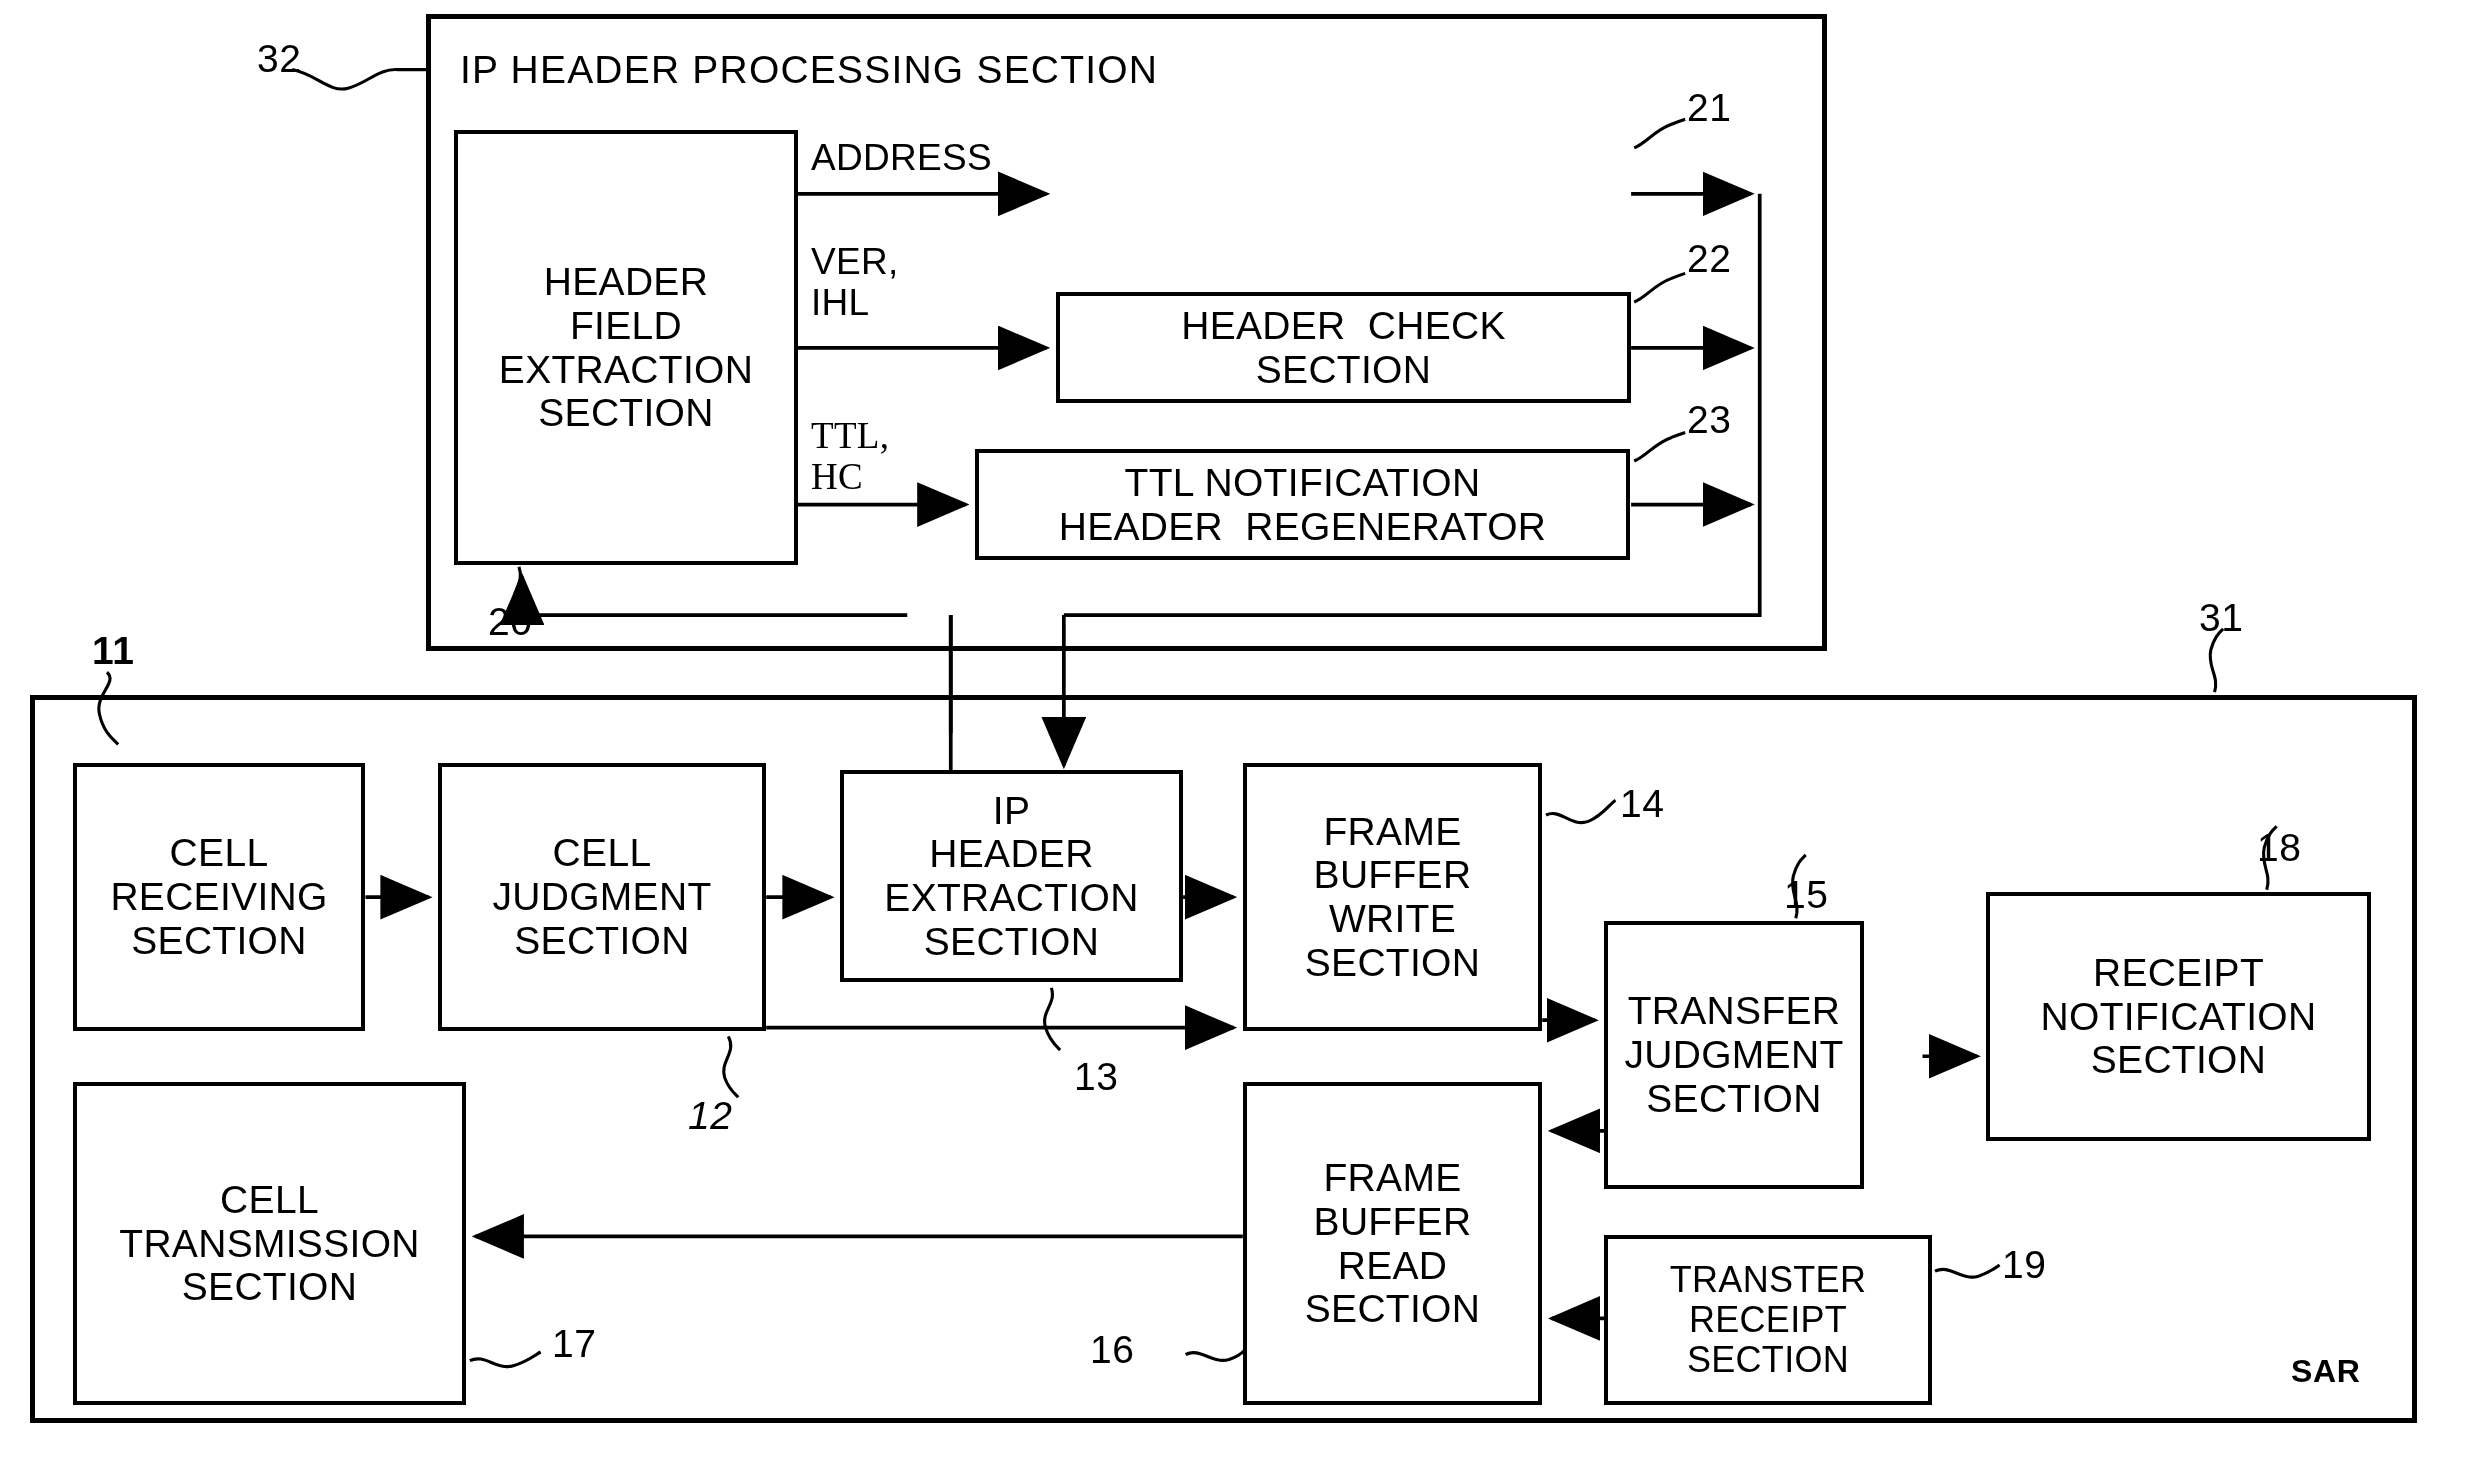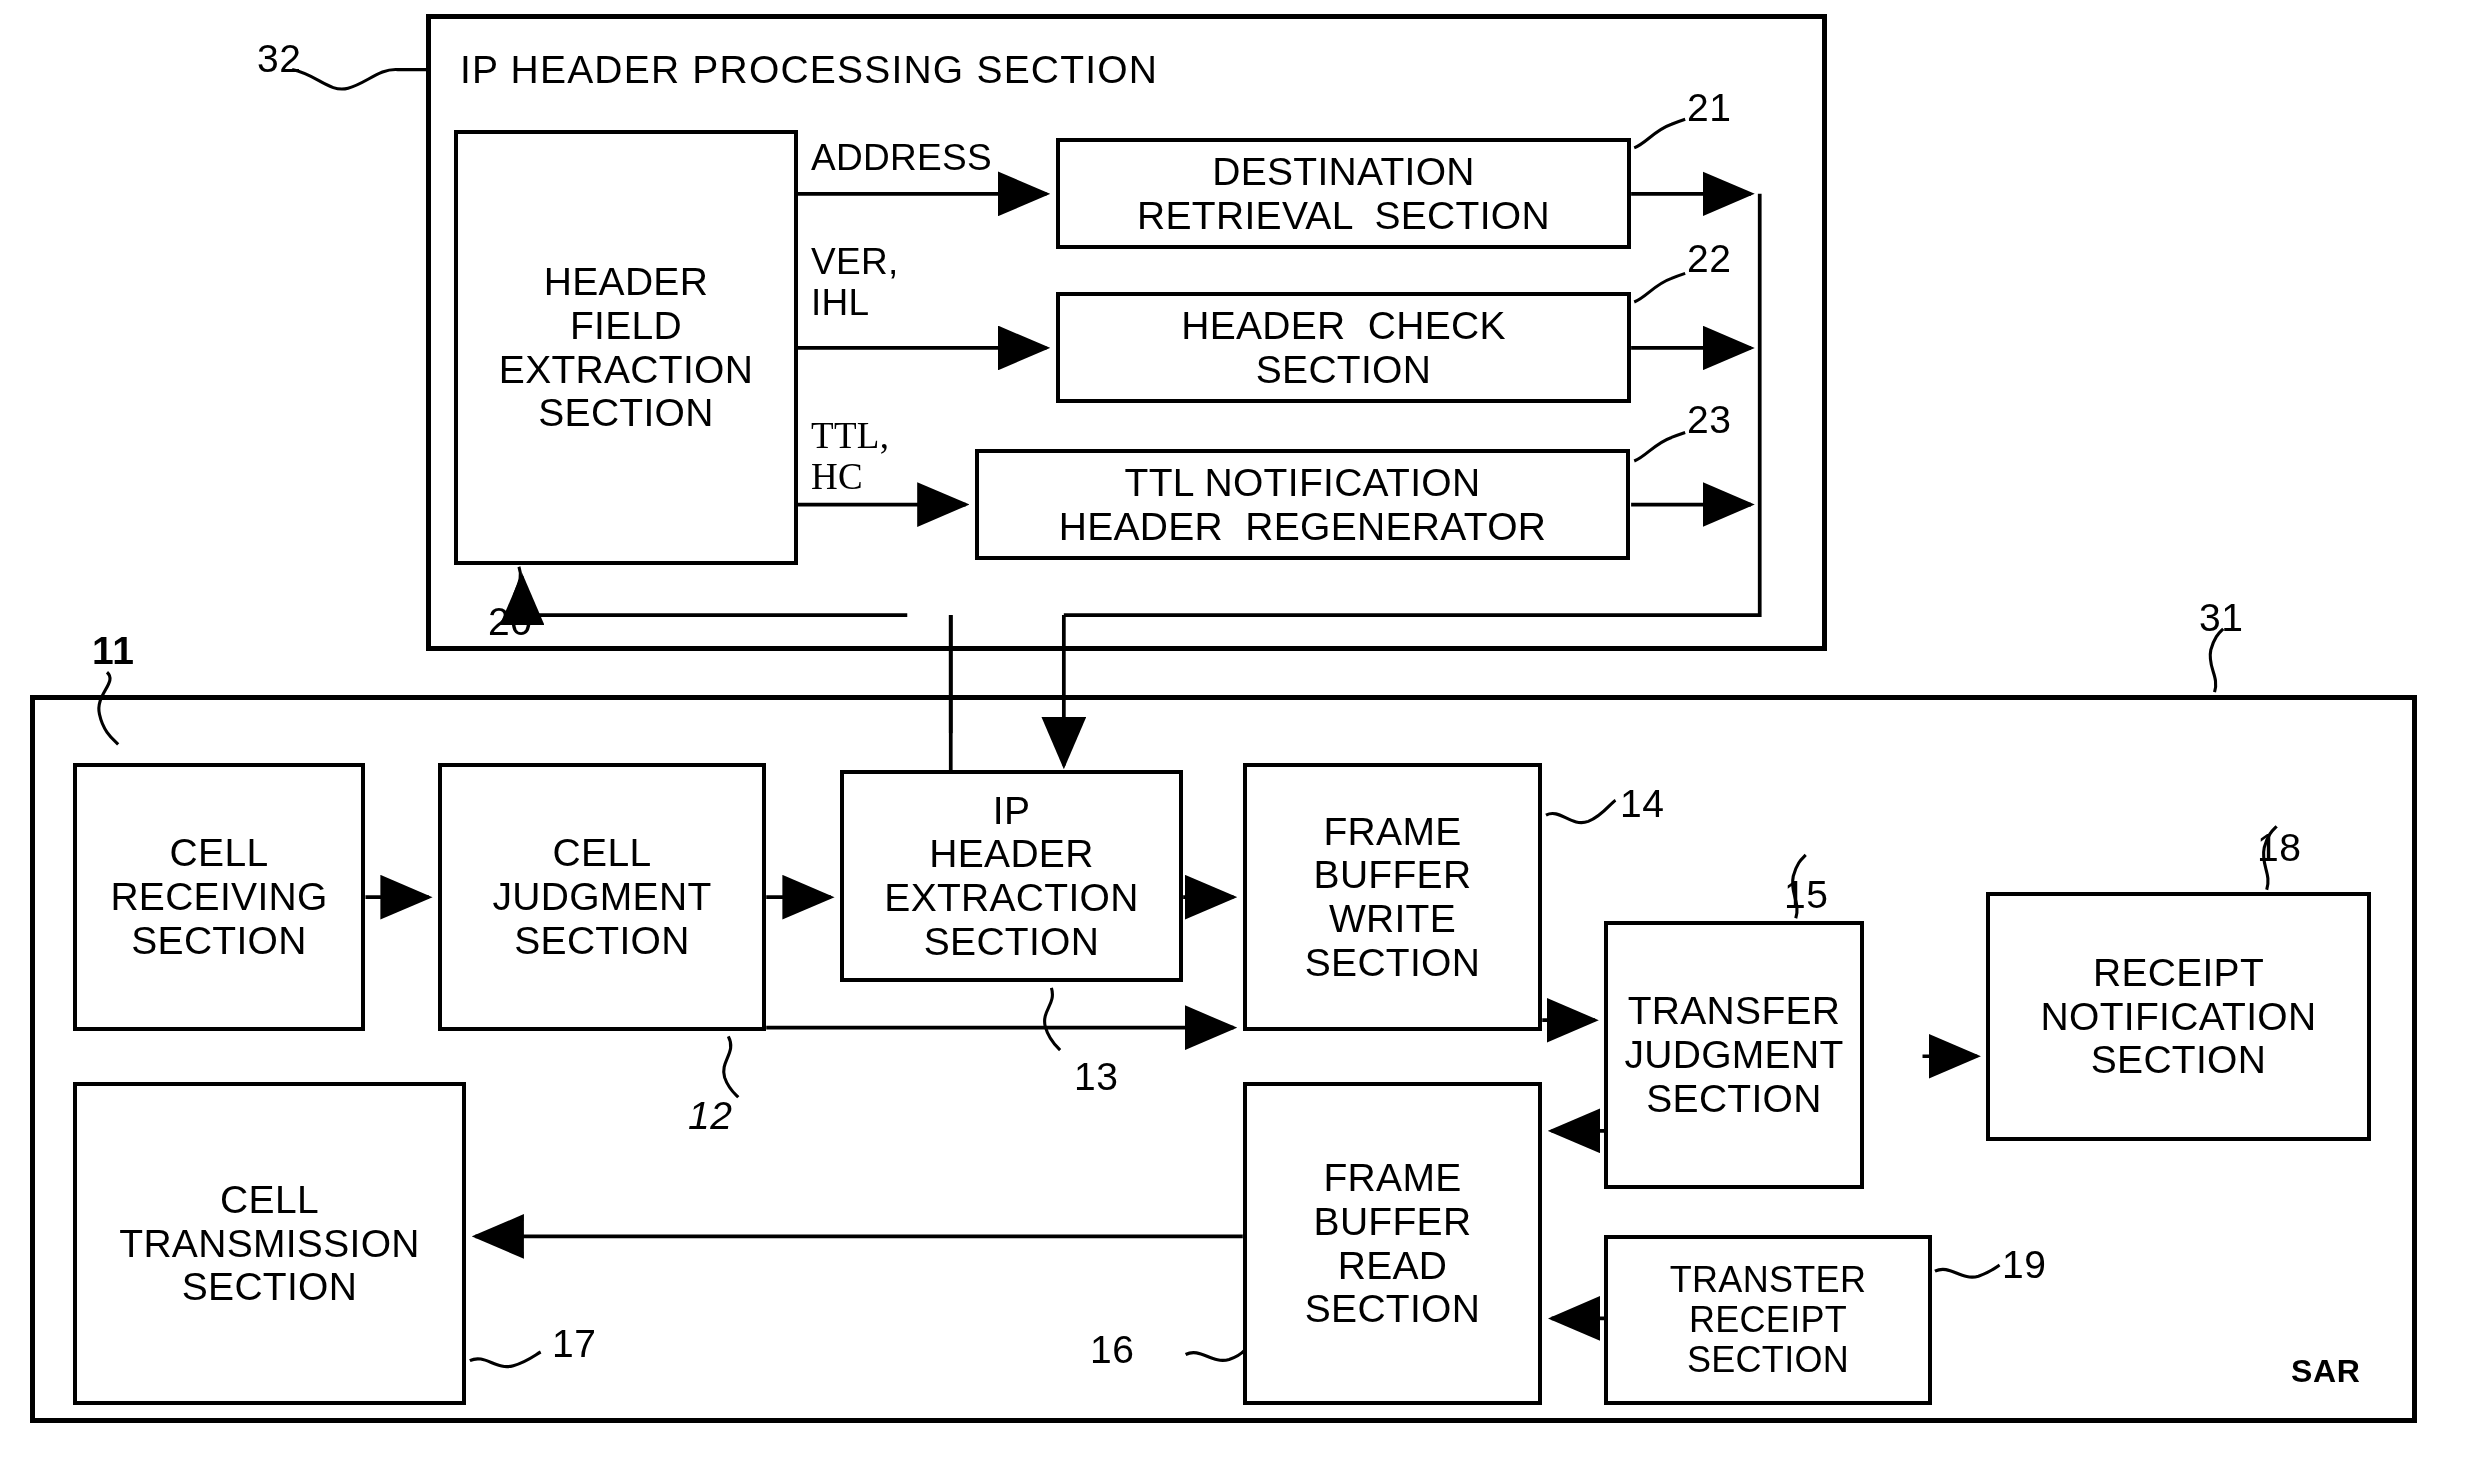--- a/index.html
+++ b/index.html
@@ -84,24 +84,20 @@
 
   <div class="section-title" style="left:460px; top:48px;">IP HEADER PROCESSING SECTION</div>
 
   <div class="box b-lg" style="left:454px; top:130px; width:344px; height:435px;">
     <span style="white-space:pre;">HEADER
 FIELD
 EXTRACTION
 SECTION</span>
   </div>
 
-  <div class="box b-lg" style="left:1056px; top:138px; width:575px; height:111px;">
-    <span style="white-space:pre;">DESTINATION
-RETRIEVAL  SECTION</span>
-  </div>
 
   <div class="box b-lg" style="left:1056px; top:292px; width:575px; height:111px;">
     <span style="white-space:pre;">HEADER  CHECK
 SECTION</span>
   </div>
 
   <div class="box b-lg" style="left:975px; top:449px; width:655px; height:111px;">
     <span style="white-space:pre;">TTL NOTIFICATION
 HEADER  REGENERATOR</span>
   </div>

